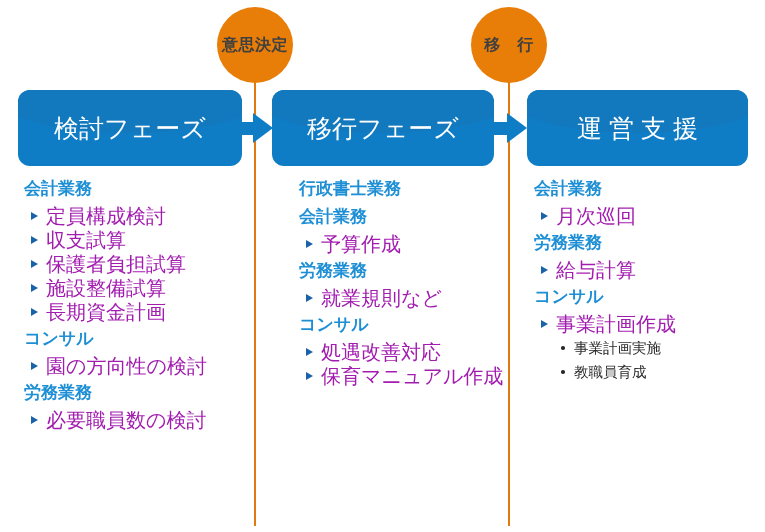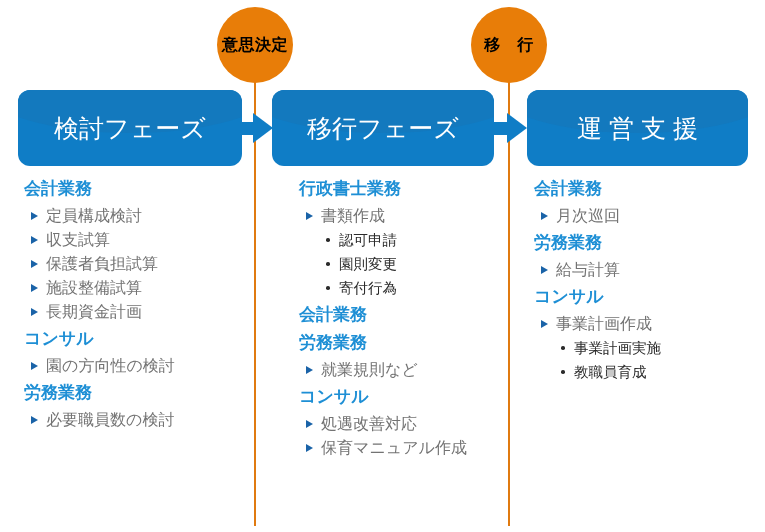--- a/index.html
+++ b/index.html
@@ -31,21 +31,21 @@
   .divider.d1 { left: 254px; height: 484px; }
   .divider.d2 { left: 508px; height: 484px; }
 
   
   .milestone {
     position: absolute;
     width: 76px;
     height: 76px;
     border-radius: 50%;
     background: #E87D08;
-    color: #000000;
+    color: #404040;
     display: flex;
     align-items: center;
     justify-content: center;
     font-size: 16px;
     font-weight: bold;
     letter-spacing: 0.5px;
     z-index: 5;
   }
   .milestone.m1 { left: 217px; top: 7px; }
   .milestone.m2 { left: 471px; top: 7px; }
@@ -138,22 +138,22 @@
     line-height: 26px;
     margin: 0 0 2px 0;
     white-space: nowrap;
   }
 
   .item-list { margin: 0; padding: 0; list-style: none; }
 
   .item {
     position: relative;
     padding-left: 22px;
-    font-size: 16px;
-    color: #737373;
+    font-size: 20px;
+    color: #a21caf;
     line-height: 24px;
     white-space: nowrap;
   }
   .item .tri {
     position: absolute;
     left: 7px;
     top: 8px;
     width: 0;
     height: 0;
     border-top: 4.5px solid transparent;
@@ -235,31 +235,26 @@
       <div class="group">
         <div class="group-title">労務業務</div>
         <ul class="item-list">
           <li class="item"><span class="tri"></span><span>必要職員数の検討</span></li>
         </ul>
       </div>
     </div>
   <div class="column c2">
       <div class="group">
         <div class="group-title">行政書士業務</div>
-        <ul class="item-list">
-          <li class="item"><span class="tri"></span><span>書類作成</span></li>
-          <ul class="subitem-list">
-            <li class="subitem"><span class="dot"></span><span>認可申請</span></li>
-            <li class="subitem"><span class="dot"></span><span>園則変更</span></li>
-            <li class="subitem"><span class="dot"></span><span>寄付行為</span></li>
-          </ul>
-        </ul>
       </div>
       <div class="group">
         <div class="group-title">会計業務</div>
+        <ul class="item-list">
+          <li class="item"><span class="tri"></span><span>予算作成</span></li>
+        </ul>
       </div>
       <div class="group">
         <div class="group-title">労務業務</div>
         <ul class="item-list">
           <li class="item"><span class="tri"></span><span>就業規則など</span></li>
         </ul>
       </div>
       <div class="group">
         <div class="group-title">コンサル</div>
         <ul class="item-list">

